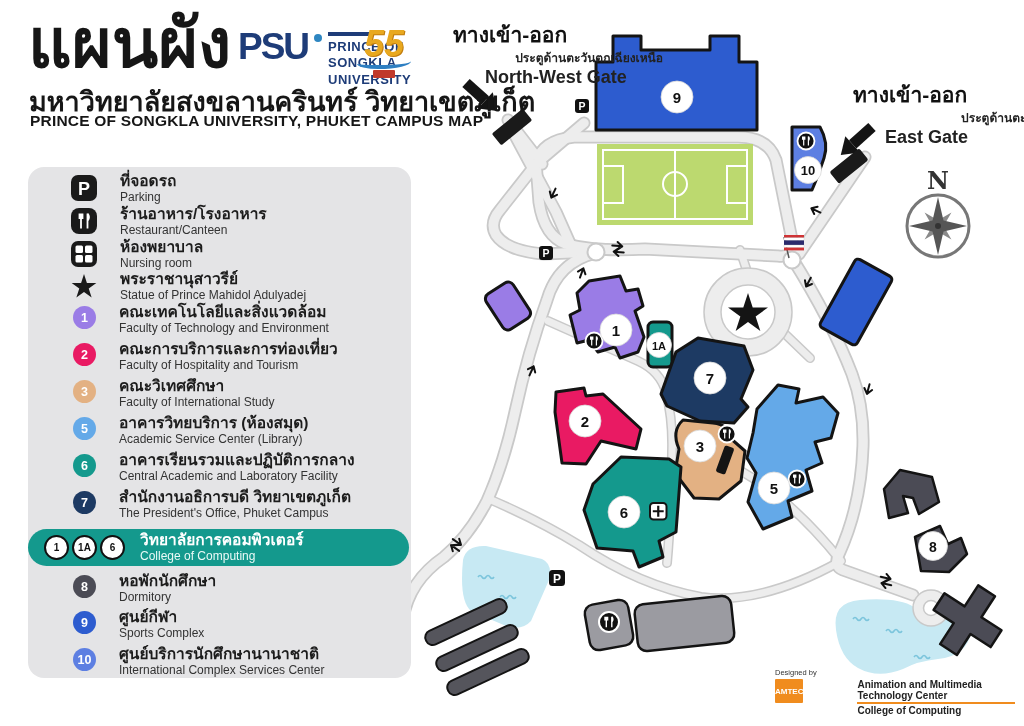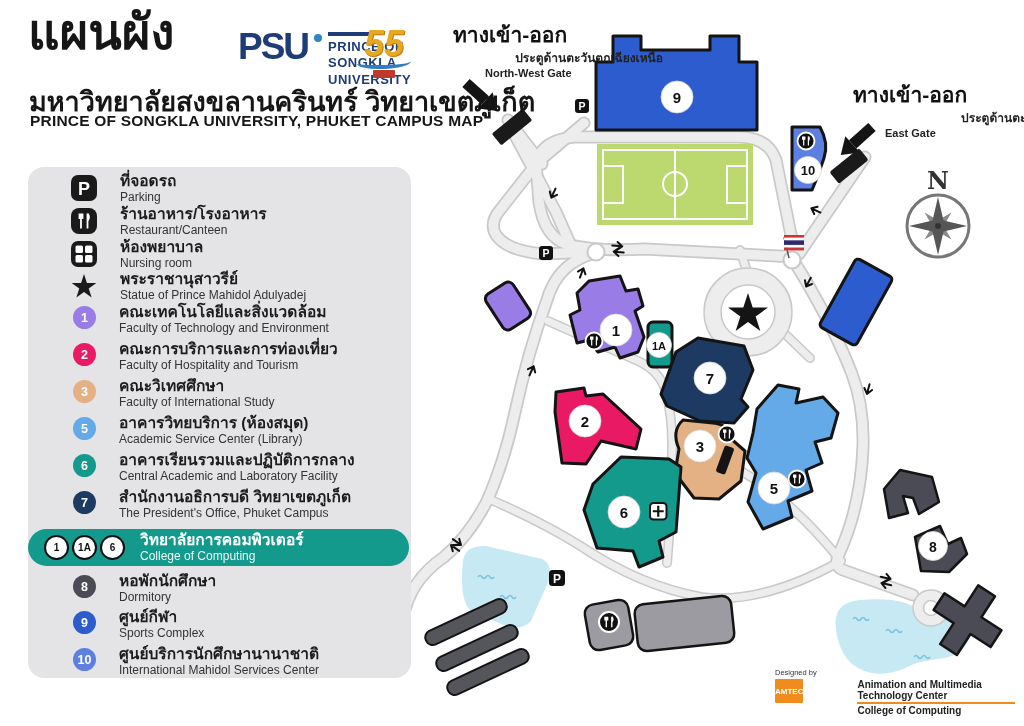--- a/index.html
+++ b/index.html
@@ -1,19 +1,19 @@
 <!DOCTYPE html>
 <html><head>
 <meta charset="utf-8">
 <style>
   html,body{margin:0;padding:0;background:#fff;}
   body{font-family:"Liberation Sans","DejaVu Sans",sans-serif;width:1024px;height:726px;position:relative;overflow:hidden;}
   .abs{position:absolute;}
   
-  #title-thai{left:28px;top:6px;font-size:49px;font-weight:800;color:#161616;line-height:1.1;}
+  #title-thai{left:28px;top:6px;font-size:68px;font-weight:800;color:#161616;line-height:1.1;}
   #subtitle-thai{left:29px;top:80px;font-size:27px;font-weight:800;color:#161616;}
   #subtitle-en{left:30px;top:112px;font-size:15.5px;font-weight:800;color:#161616;letter-spacing:.2px;}
   #psu-logo{left:238px;top:30px;display:flex;align-items:flex-start;gap:6px;}
   #psu-logo .psu{font-size:37px;font-weight:900;color:#1e3c78;letter-spacing:-2px;line-height:.9;}
   #psu-logo .dot{width:8px;height:8px;border-radius:50%;background:#2e86c1;margin-top:4px;}
   #psu-stack{margin-top:2px;}
   #psu-stack .bar{width:44px;height:4px;background:#1e3c78;margin-bottom:3px;}
   #psu-stack div.l{font-size:13px;font-weight:800;color:#1e3c78;letter-spacing:.5px;line-height:1.25;}
   #anniv-logo{left:352px;top:28px;width:64px;text-align:center;}
   #anniv-logo .n55{font-size:36px;font-weight:900;font-style:italic;color:#e8a81f;line-height:.9;text-shadow:1px 1px 0 #c27d0e;}
@@ -33,21 +33,21 @@
   #legend-highlight .hcirc{width:21px;height:21px;border-radius:50%;background:#fff;border:2px solid #111;
         color:#111;font-weight:800;font-size:10px;display:flex;align-items:center;justify-content:center;margin-left:3px;}
   #legend-highlight .hcirc:first-child{margin-left:16px;}
   #legend-highlight .ltxt{margin-left:15px;margin-top:0;}
   #legend-highlight .th{color:#fff;}
   #legend-highlight .en{color:#eafaf7;}
   
   .gate-label{width:210px;}
   .gate-label .gthai{font-size:21px;font-weight:800;color:#111;line-height:1.05;}
   .gate-label .gsub{font-size:12px;font-weight:600;color:#222;margin-top:2px;text-align:right;}
-  .gate-label .gen{font-size:11px;font-weight:700;color:#222;padding-left:32px;}
+  .gate-label .gen{font-size:18px;font-weight:700;color:#222;padding-left:32px;}
   #nw-gate-label{left:453px;top:24px;}
   #east-gate-label{left:853px;top:84px;}
   
   #credits{left:775px;top:668px;width:240px;font-size:7.5px;color:#333;}
   #credits .row{display:flex;align-items:stretch;margin-top:2px;gap:48px;}
   #amtec-box{width:38px;height:24px;color:#fff;font-weight:800;font-size:8px;display:flex;
         align-items:center;justify-content:center;border-radius:1px;}
   #credits .col{margin-left:6px;}
   #credits .c1{font-size:10px;font-weight:600;color:#222;padding-bottom:1px;border-bottom:2px solid #f08c1e;}
   #credits .c2{font-size:10px;font-weight:600;color:#222;margin-top:1px;}
@@ -441,21 +441,21 @@
     <div class="ltxt">
         <div class="th">ศูนย์กีฬา</div>
         <div class="en">Sports Complex</div>
       </div>
   </div>
 
   <div class="lrow" style="top:481px">
     <span class="lnum" style="background: rgb(93, 127, 226);">10</span>
     <div class="ltxt">
         <div class="th">ศูนย์บริการนักศึกษานานาชาติ</div>
-        <div class="en">International Mahidol Services Center</div>
+        <div class="en">International Complex Services Center</div>
       </div>
   </div>
 </div>
 
 <div class="abs gate-label" id="nw-gate-label">
   <div class="gthai">ทางเข้า-ออก</div>
   <div class="gsub">ประตูด้านตะวันตกเฉียงเหนือ</div>
   <div class="gen">North-West Gate</div>
 </div>
 <div class="abs gate-label" id="east-gate-label">

